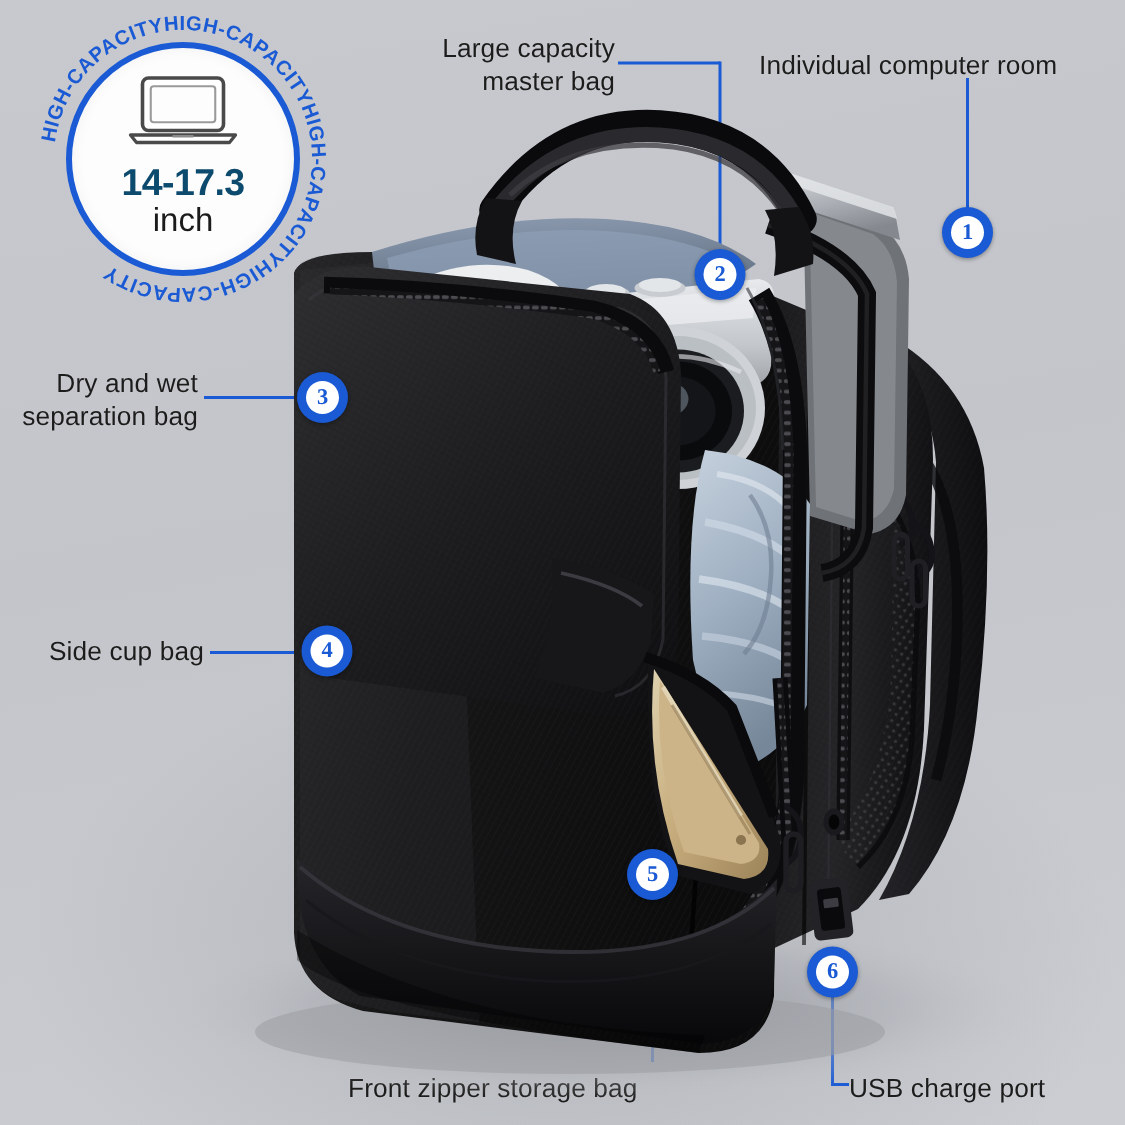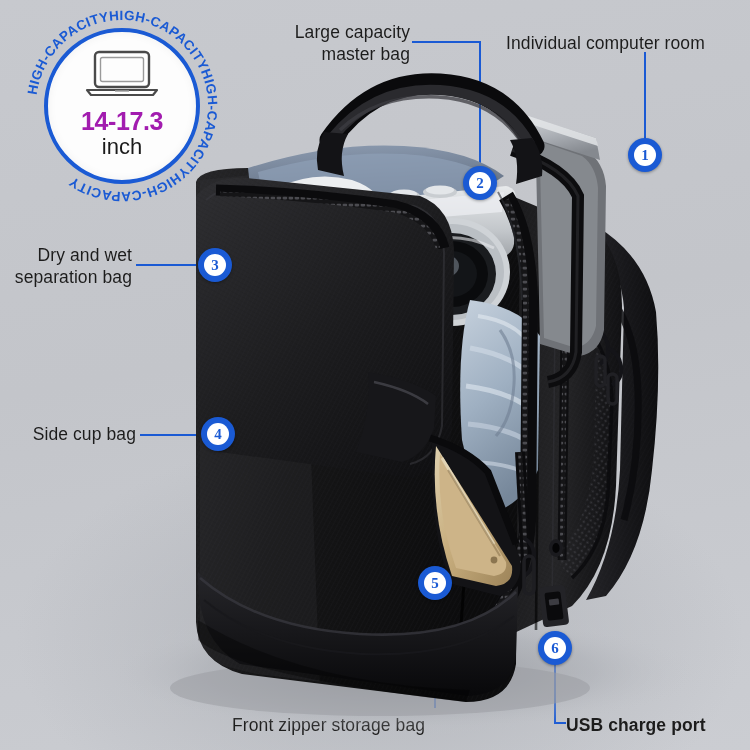--- a/index.html
+++ b/index.html
@@ -60,21 +60,21 @@
   #seal { position:absolute; left:22px; top:6px; width:200px; height:200px; z-index:30; }
   #seal .ring-text { position:absolute; inset:0; }
   #seal .disc {
     position:absolute; left:22px; top:22px; width:156px; height:156px;
     border-radius:50%; background:#fdfdfd;
     border:4px solid #1a5ad4;
     display:flex; flex-direction:column; align-items:center; justify-content:center;
     box-shadow:inset 0 0 10px rgba(0,0,0,0.05);
   }
   #seal .lap { margin-top:-4px; }
-  #seal .sz { font-size:25px; font-weight:700; color:#a21caf; line-height:1.05; margin-top:5px; letter-spacing:-0.4px;}
+  #seal .sz { font-size:25px; font-weight:700; color:#0c4a6e; line-height:1.05; margin-top:5px; letter-spacing:-0.4px;}
   #seal .un { font-size:22px; color:#1b1b1b; line-height:1.1; }
 
   
   #bagwrap { position:absolute; left:0; top:0; width:750px; height:750px; z-index:10; }
 </style>
 </head>
 <body>
 
 <div id="stage">
 
@@ -342,21 +342,21 @@
   <div class="callout ca-r" style="left:198px; top:21px; width:212px;">Large capacity
 master bag</div>
 
   <div class="callout ca-r" style="left:-8px; top:244px; width:140px;">Dry and wet
 separation bag</div>
 
   <div class="callout ca-r" style="left:-6px; top:423px; width:142px;">Side cup bag</div>
 
   <div class="callout ca-l" style="left:232px; top:714px; width:290px;">Front zipper storage bag</div>
 
-  <div class="callout ca-l" style="left:566px; top:714px; width:184px;font-weight:bold;">USB charge port</div>
+  <div class="callout ca-l" style="left:566px; top:714px; width:184px;">USB charge port</div>
 
   <div class="badge" style="left:628px; top:138px;">
     <i>1</i>
   </div>
   <div class="badge" style="left:463px; top:166px;">
     <i>2</i>
   </div>
   <div class="badge" style="left:198px; top:248px;">
     <i>3</i>
   </div>

